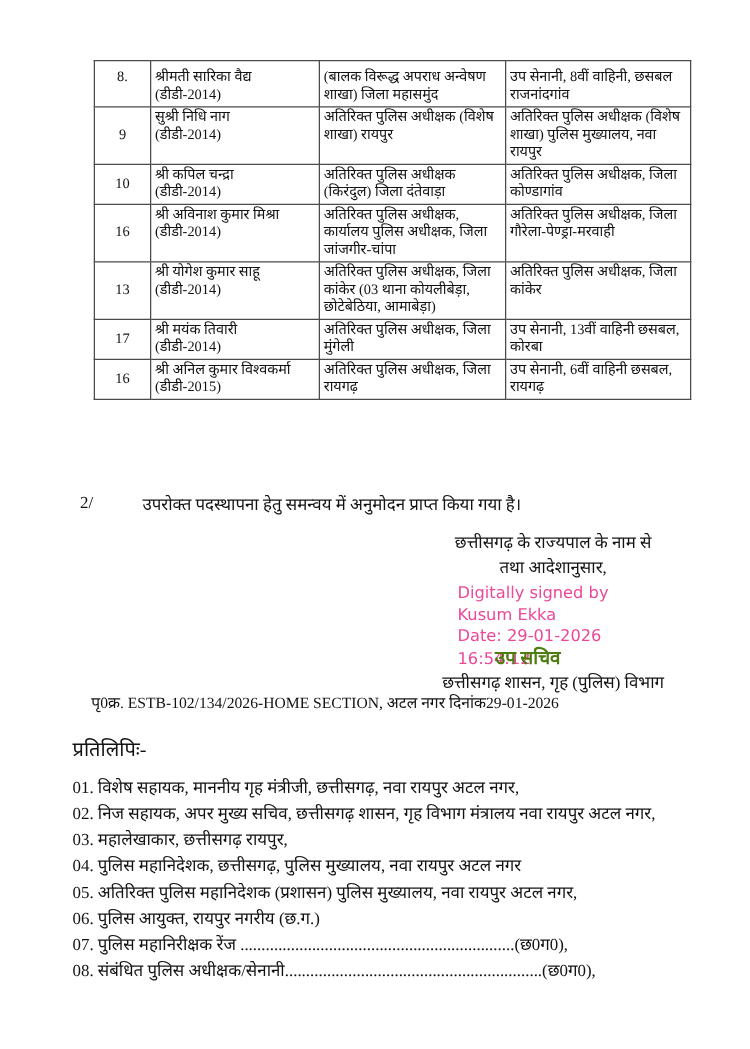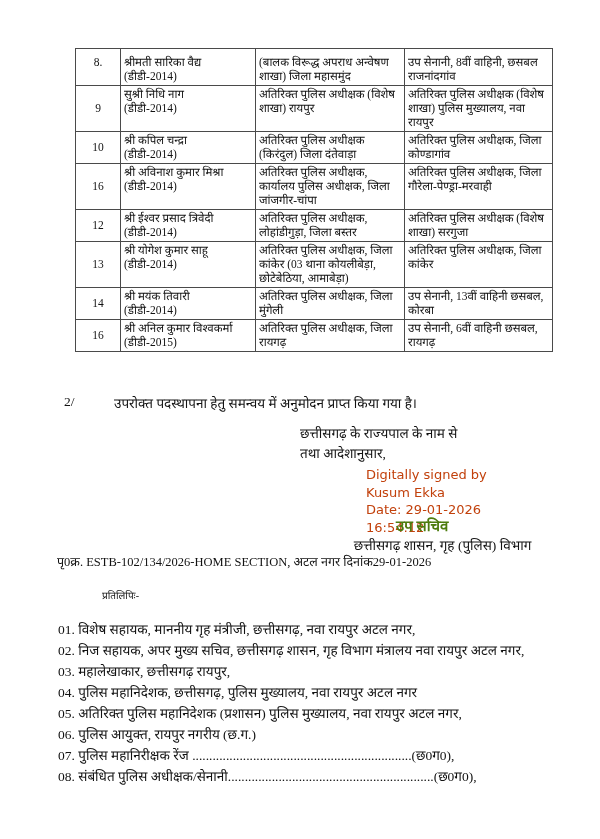--- a/index.html
+++ b/index.html
@@ -31,35 +31,35 @@
   .posting-table td.newpost{width:141px;}
   .posting-table .nm{display:block;}
   tr.r0 td{padding-top:6px;}
   tr.r0 td.sno{vertical-align:top;}
   
   .para2{position:absolute;top:394px;left:0;width:600px;font-size:13.5px;}
   .para2 .pnum{position:absolute;left:64px;top:0;}
   .para2 .ptext{position:absolute;left:114px;top:0;width:470px;}
   
   .sigblock{position:absolute;top:424px;left:300px;width:285px;font-size:13.5px;}
-  .sig-line{text-align:left;line-height:20px;}
+  .sig-line{text-align:center;line-height:20px;}
   .digital{
     font-family:"DejaVu Sans","Liberation Sans",sans-serif;
     font-size:13px;line-height:17.5px;
-    margin:2px 0 0 66px;text-align:left;color:#c2410c;
+    margin:2px 0 0 66px;text-align:left;color:#ec4899;
     position:relative;
   }
   .designation{
     position:absolute;left:96px;top:91px;
     font-size:15px;font-weight:bold;color:#4d7c0f;
   }
   .dept{text-align:center;line-height:19px;margin-top:0px;}
   
-  .refline{position:absolute;top:553px;left:57px;font-size:12.5px;}
-  .copyheading{position:absolute;top:588px;left:58px;font-size:10px;margin-left:44px;}
+  .refline{position:absolute;top:553px;left:73px;font-size:12.5px;}
+  .copyheading{position:absolute;top:588px;left:58px;font-size:16px;}
   .copylist{position:absolute;top:619px;left:58px;width:505px;font-size:13.5px;}
   .copylist .copy-item{line-height:21px;font-family:Liberation Serif, serif;}
 </style>
 </head>
 <body>
 
 <div class="page">
 
   <table class="posting-table">
     <tbody>
@@ -93,39 +93,30 @@
       <tr>
         <td class="sno">16</td>
         <td class="name">
             <span class="nm">श्री अविनाश कुमार मिश्रा</span>
             <span class="nm">(डीडी-2014)</span>
           </td>
         <td class="current">अतिरिक्त पुलिस अधीक्षक, कार्यालय पुलिस अधीक्षक, जिला जांजगीर-चांपा</td>
         <td class="newpost">अतिरिक्त पुलिस अधीक्षक, जिला गौरेला-पेण्ड्रा-मरवाही</td>
       </tr>
       <tr>
-        <td class="sno">12</td>
-        <td class="name">
-            <span class="nm">श्री ईश्वर प्रसाद त्रिवेदी</span>
-            <span class="nm">(डीडी-2014)</span>
-          </td>
-        <td class="current">अतिरिक्त पुलिस अधीक्षक, लोहांडीगुड़ा, जिला बस्तर</td>
-        <td class="newpost">अतिरिक्त पुलिस अधीक्षक (विशेष शाखा) सरगुजा</td>
-      </tr>
-      <tr>
         <td class="sno">13</td>
         <td class="name">
             <span class="nm">श्री योगेश कुमार साहू</span>
             <span class="nm">(डीडी-2014)</span>
           </td>
         <td class="current">अतिरिक्त पुलिस अधीक्षक, जिला कांकेर (03 थाना कोयलीबेड़ा, छोटेबेठिया, आमाबेड़ा)</td>
         <td class="newpost">अतिरिक्त पुलिस अधीक्षक, जिला कांकेर</td>
       </tr>
       <tr>
-        <td class="sno">14</td>
+        <td class="sno">17</td>
         <td class="name">
             <span class="nm">श्री मयंक तिवारी</span>
             <span class="nm">(डीडी-2014)</span>
           </td>
         <td class="current">अतिरिक्त पुलिस अधीक्षक, जिला मुंगेली</td>
         <td class="newpost">उप सेनानी, 13वीं वाहिनी छसबल, कोरबा</td>
       </tr>
       <tr>
         <td class="sno">16</td>
         <td class="name">

